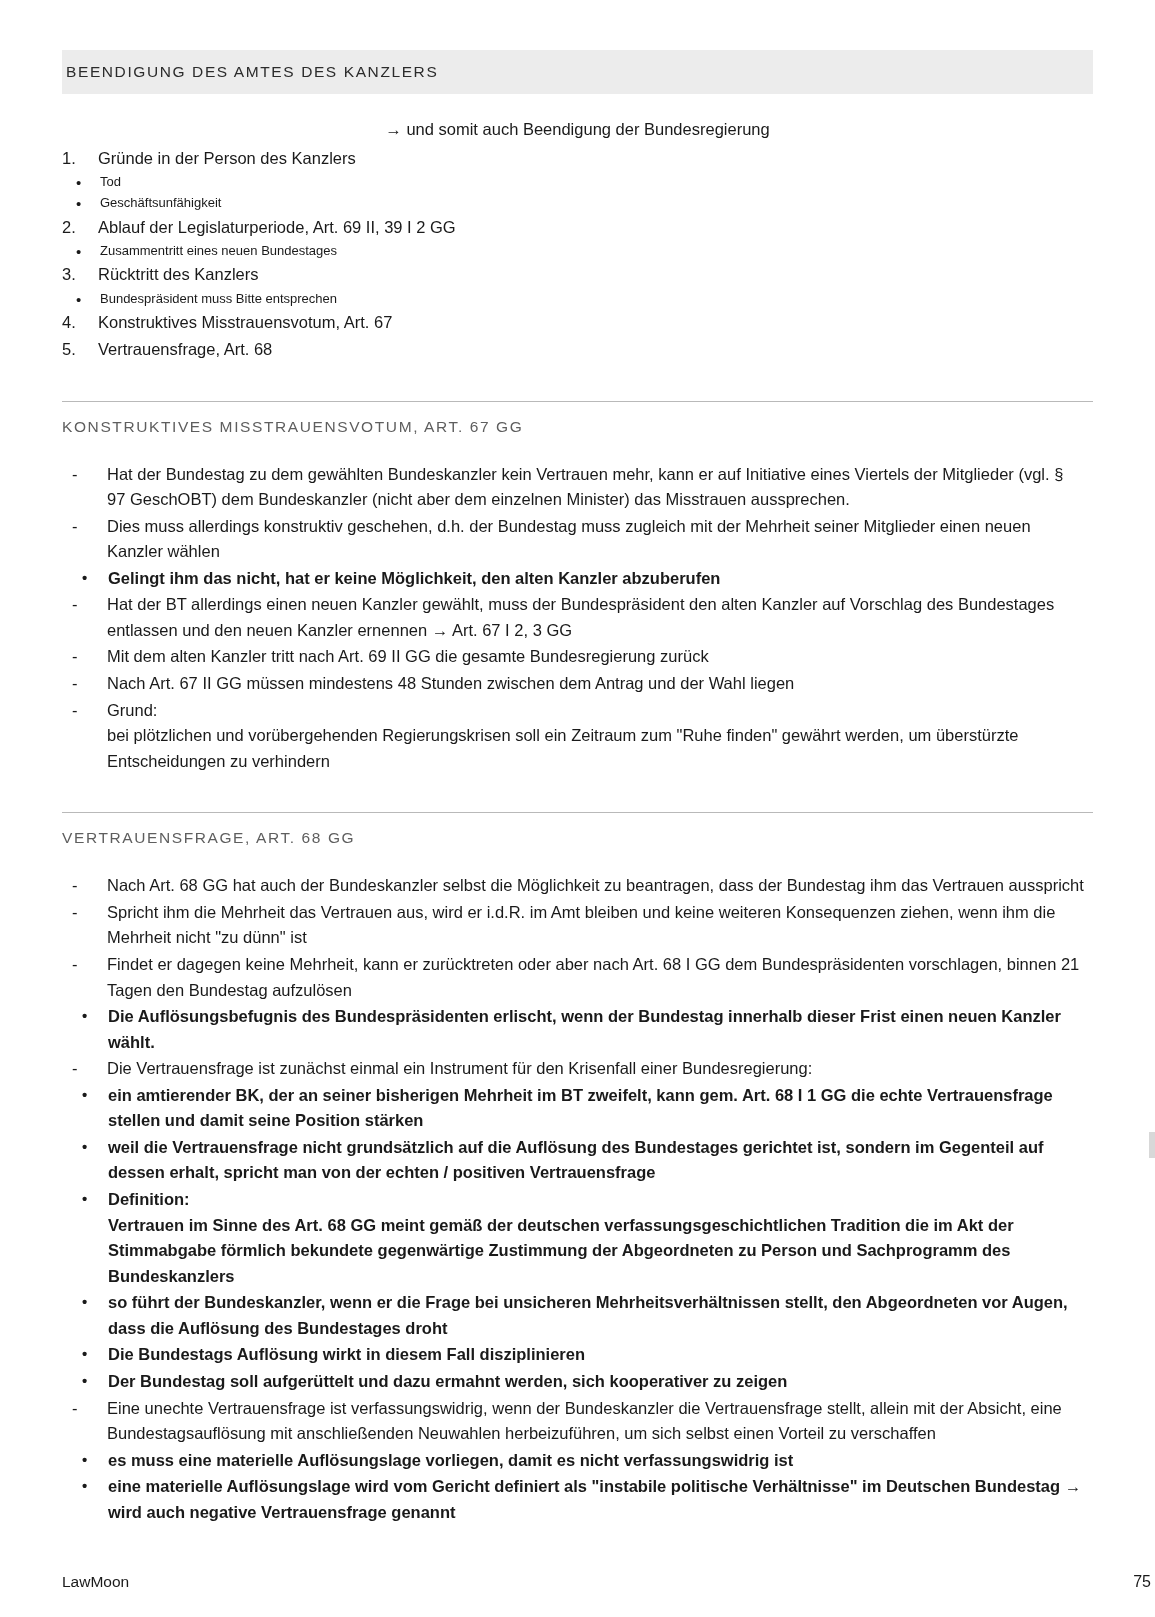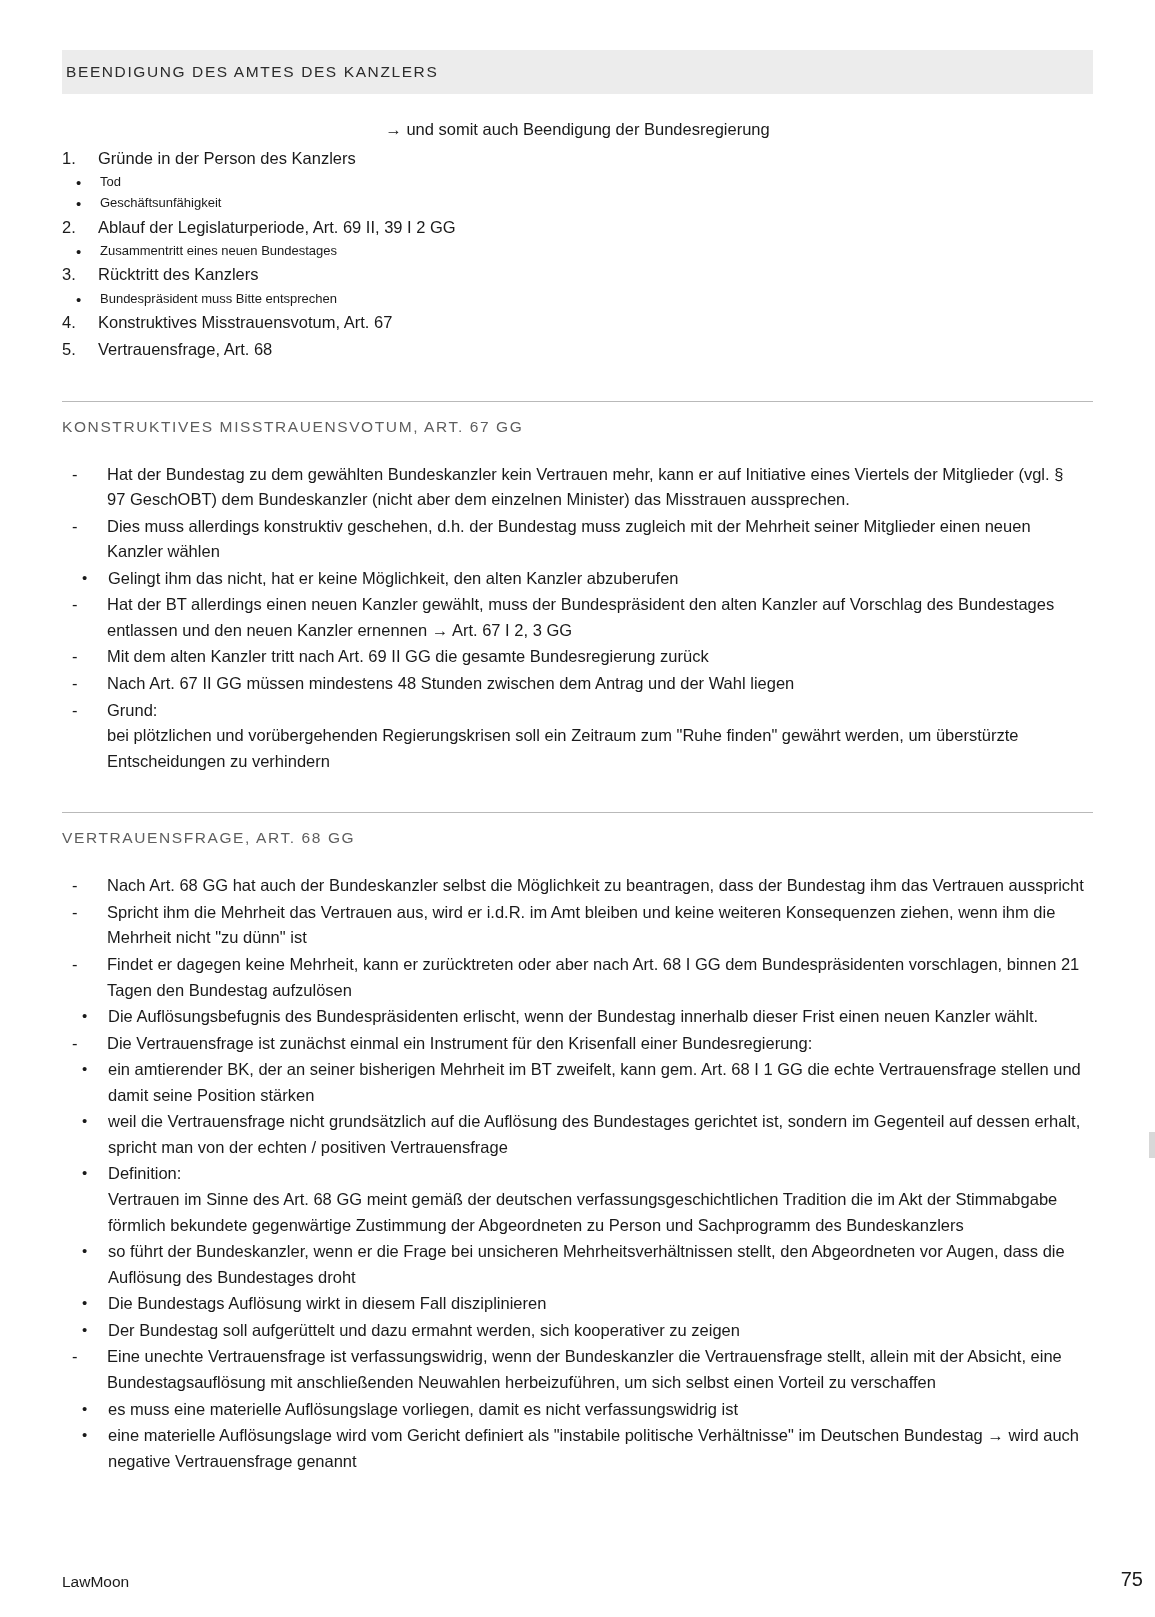--- a/index.html
+++ b/index.html
@@ -113,20 +113,21 @@
     list-style: none;
     margin: 0;
     padding: 0;
   }
   ul.sub-bullets > li {
     font-size: 16.5px;
     line-height: 1.55;
     position: relative;
     padding-left: 38px;
     margin-bottom: 1px;
+    font-weight: bold;
   }
   ul.sub-bullets > li::before {
     content: "\2022";
     position: absolute;
     left: 12px;
     top: 0;
     font-size: 15px;
   }
   .block-body {
     margin-bottom: 0;
@@ -134,23 +135,23 @@
   
   .footer {
     position: absolute;
     left: 62px;
     right: 62px;
     bottom: 26px;
     height: 40px;
   }
   .page-number {
     position: absolute;
-    right: 12px;
+    right: 4px;
     bottom: 26px;
-    font-size: 20px;
+    font-size: 16px;
     color: #1a1a1a;
   }
   .footer-label {
     position: absolute;
     left: 0;
     bottom: 0;
     font-size: 15.5px;
     color: #1a1a1a;
   }
   .edge-mark {

